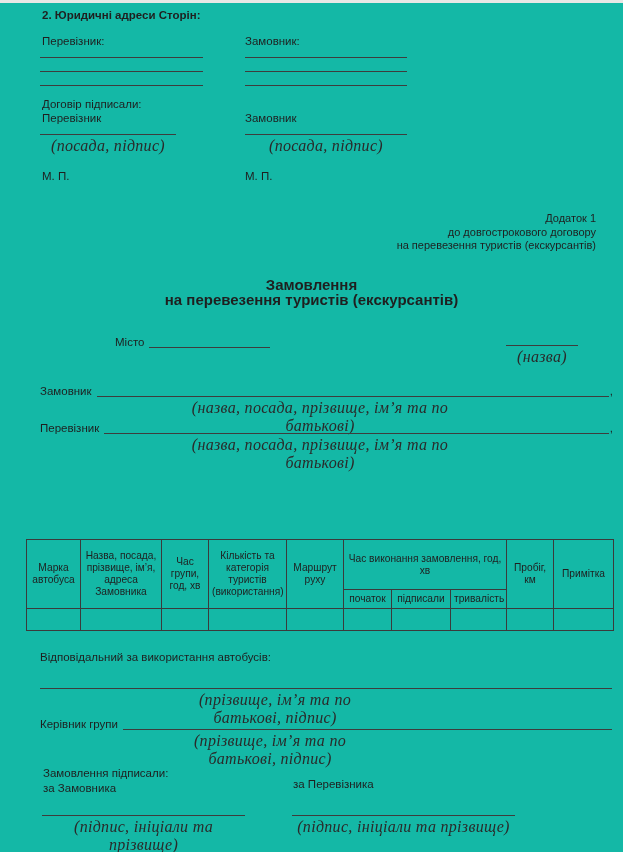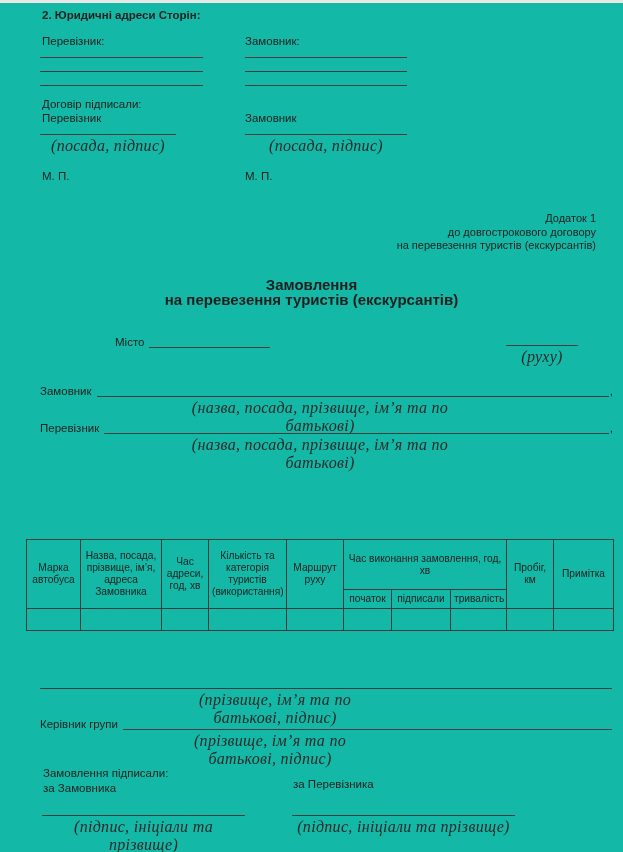--- a/index.html
+++ b/index.html
@@ -96,21 +96,21 @@
     <div>Замовлення</div>
     <div>на перевезення туристів (екскурсантів)</div>
   </div>
 
   <div class="abs fill-row" style="left:115px;top:330px;width:155px;">
     <span class="lbl">Місто</span>
     <span class="ln"></span>
   </div>
   <div class="abs sig-block" style="left:506px;top:329px;width:72px;">
     <div class="line"></div>
-    <span class="cap">(руху)</span>
+    <span class="cap">(назва)</span>
   </div>
 
   <div class="abs" style="left:40px;top:379px;width:573px;">
     <div class="fill-row">
       <span class="lbl">Замовник</span>
       <span class="ln"></span>
       <span class="sfx">,</span>
     </div>
     <span class="cap cap-under" style="margin-left:130px;width:300px;">(назва, посада, прізвище, ім’я та по батькові)</span>
   </div>
@@ -138,21 +138,21 @@
         <col style="width:48px">
       <col style="width:59px">
         <col style="width:56px">
         <col style="width:47px">
       <col style="width:60px">
     </colgroup>
     <tbody>
         <tr class="h1">
       <th rowspan="2">Марка автобуса</th>
       <th rowspan="2">Назва, посада, прізвище, ім’я, адреса Замовника</th>
-      <th rowspan="2">Час адреси, год, хв</th>
+      <th rowspan="2">Час групи, год, хв</th>
       <th rowspan="2">Кількість та категорія туристів (використання)</th>
       <th rowspan="2">Маршрут руху</th>
       <th colspan="3">Час виконання замовлення, год, хв</th>
       <th rowspan="2">Пробіг, км</th>
       <th rowspan="2">Примітка</th>
     </tr>
     <tr class="h2">
       <th>початок</th>
       <th>підписали</th>
       <th>тривалість</th>
@@ -165,20 +165,21 @@
       <td></td>
       <td></td>
       <td></td>
       <td></td>
       <td></td>
       <td></td>
     </tr>
   </tbody>
     </table>
 
+  <div class="abs" style="left:40px;top:648px;">Відповідальний за використання автобусів:</div>
   <div class="abs" style="left:40px;top:672px;width:572px;">
     <div style="height:13px;border-bottom:1.2px solid #3d3d3d;"></div>
     <span class="cap cap-under" style="margin-left:140px;width:190px;">(прізвище, ім’я та по батькові, підпис)</span>
   </div>
 
   <div class="abs" style="left:40px;top:712px;width:572px;">
     <div class="fill-row">
       <span class="lbl">Керівник групи</span>
       <span class="ln"></span>
     </div>

